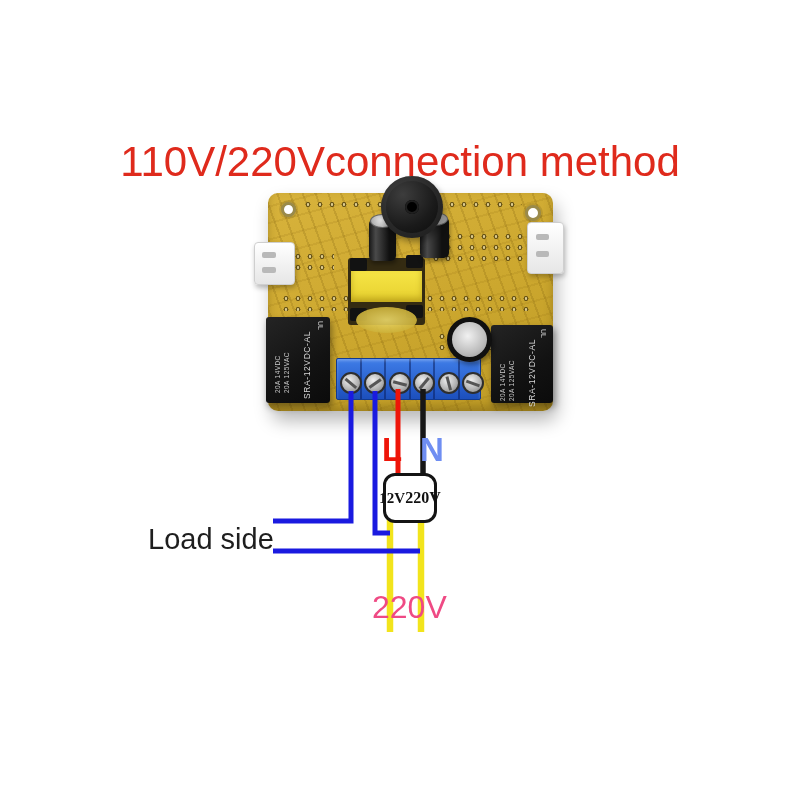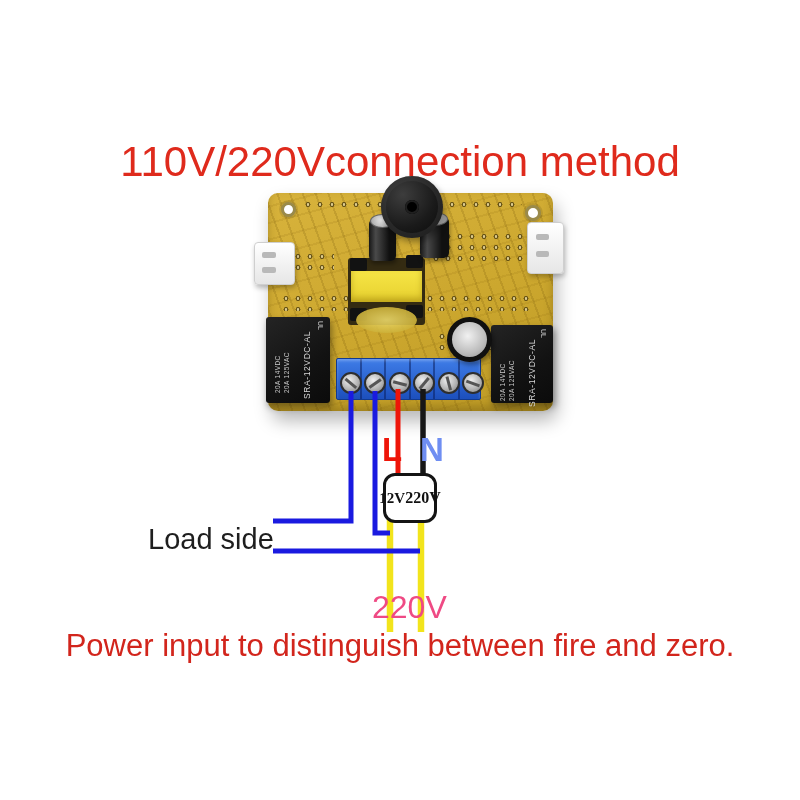--- a/index.html
+++ b/index.html
@@ -179,15 +179,14 @@
   </svg>
 
   <div class="label-L">L</div>
   <div class="label-N">N</div>
   <div class="psu-box">
     <div class="l1">12V</div>
     <div class="l2">220V</div>
   </div>
   <div class="load-side">Load side</div>
   <div class="pink-220">220V</div>
-  <div class="bottom-note">Power input to distinguish between fire and zero.</div>
 
 </div>
 
 </body></html>

